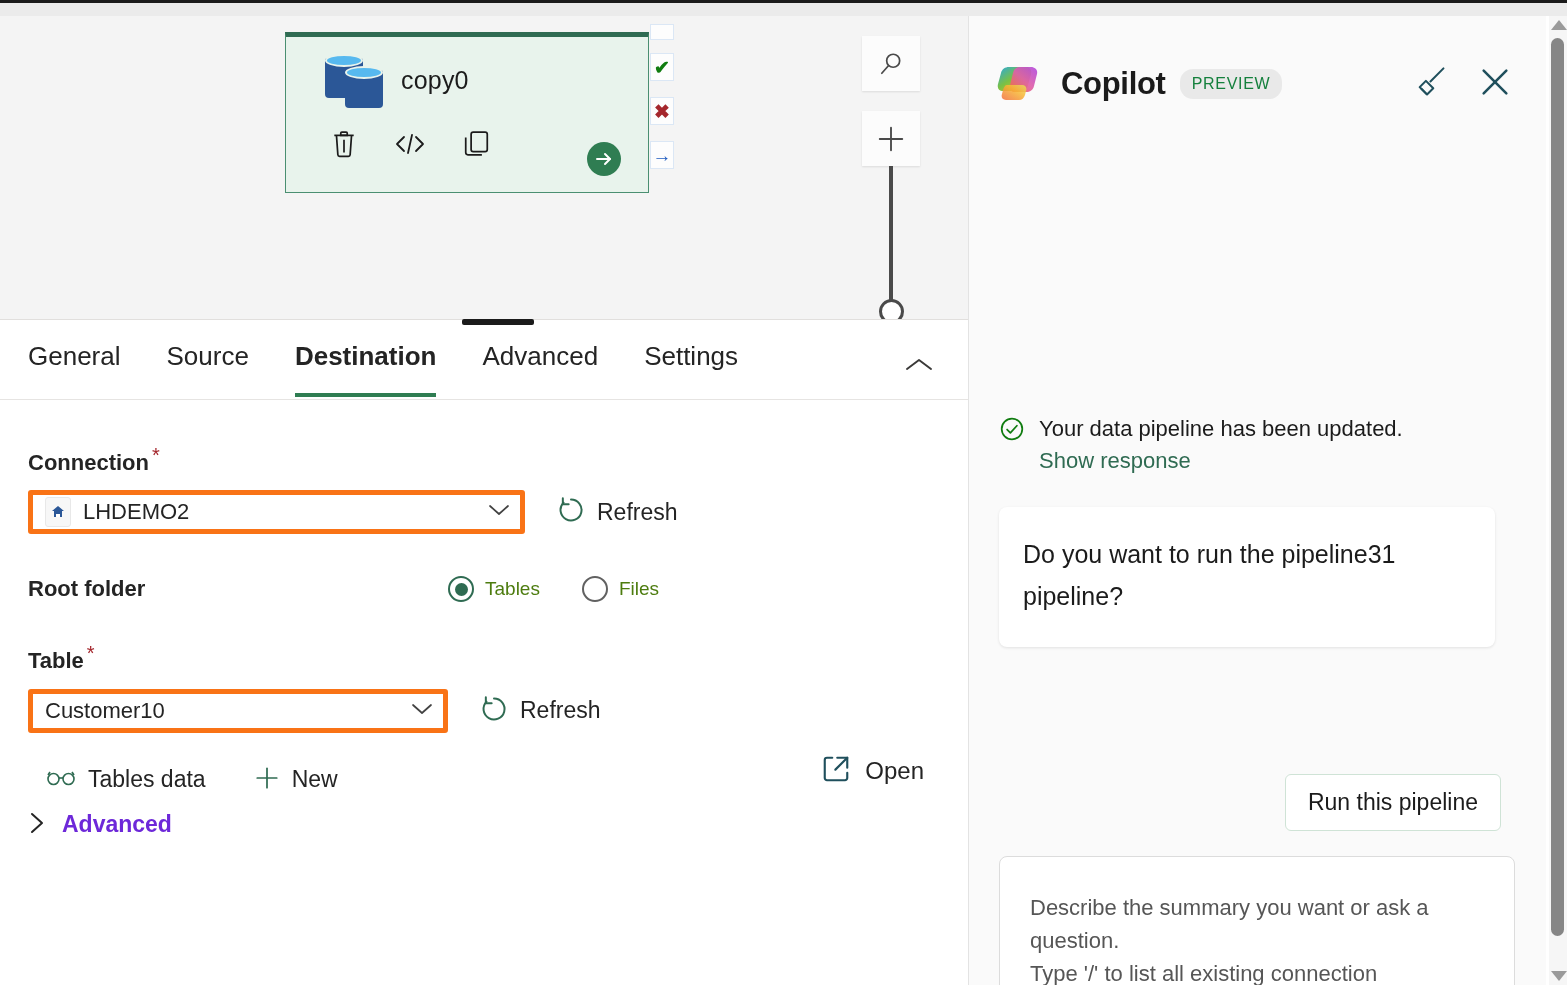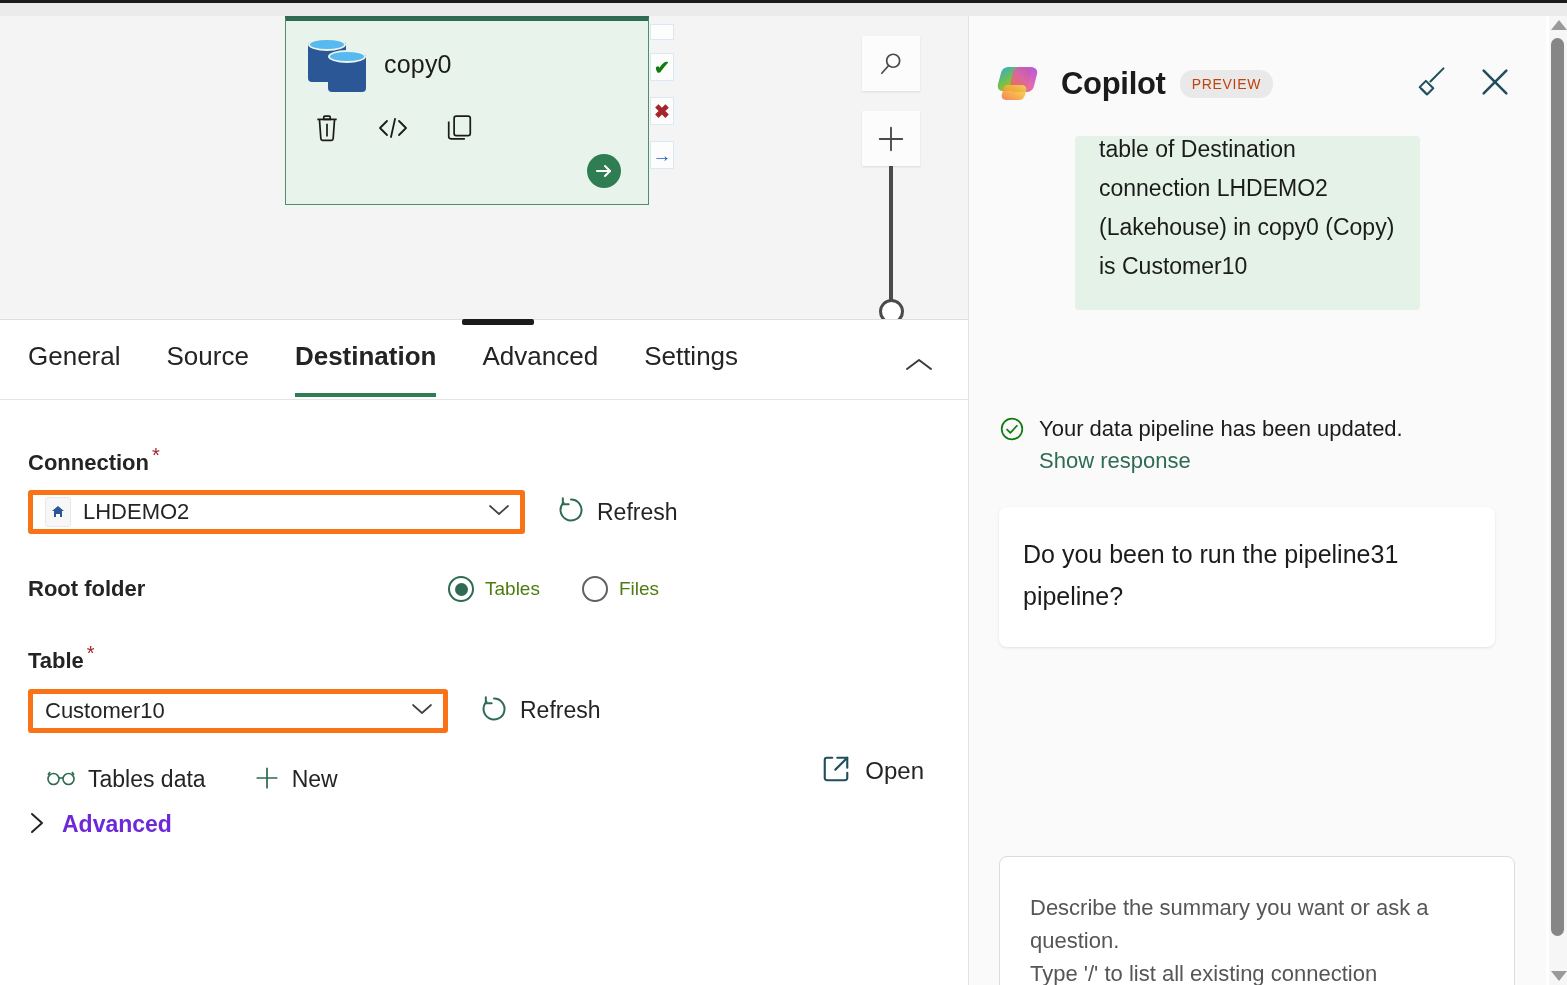--- a/index.html
+++ b/index.html
@@ -25,23 +25,24 @@
     background:#f4f4f4; border-bottom:1px solid #e1dfdd;
     overflow:hidden;
   }
   .canvas-inner {
     position:absolute; right:0; top:0; width:900px; height:304px;
     background:#f4f4f4; border-top-left-radius:10px;
   }
 
   
   .node {
-    position:absolute; left:285px; top:0; width:364px; height:189px;
+    position:absolute; left:285px; top:16px; width:364px; height:161px;
     background:#e8f3ec; border:1px solid #4a8f71; border-top:5px solid #2f6b52;
     z-index:5;
+    padding-left:17px;
   }
   .node-head { display:flex; align-items:center; gap:18px; padding:17px 0 0 22px; }
   .db-icon { width:58px; height:52px; position:relative; flex:none; }
   .db-icon .cyl { position:absolute; border-radius:4px; }
   .db-icon .back { left:0; top:4px; width:38px; height:40px; background:#2b5797; border-radius:3px 3px 4px 4px; }
   .db-icon .back-top { left:0; top:0px; width:38px; height:13px; background:#57b9ef; border:2px solid #e8f3ec; border-radius:50%; }
   .db-icon .front { left:20px; top:16px; width:38px; height:38px; background:#2b5797; border-radius:3px 3px 4px 4px; }
   .db-icon .front-top { left:20px; top:12px; width:38px; height:13px; background:#57b9ef; border:2px solid #e8f3ec; border-radius:50%; }
   .node-title { font-size:25px; color:#1b1b1b; letter-spacing:.2px; }
   .node-tools { display:flex; align-items:center; gap:36px; padding:23px 0 0 26px; }
@@ -132,22 +133,22 @@
 
   
   .copilot {
     position:absolute; left:968px; top:16px; width:578px; height:969px;
     background:#fafafa; border-left:1px solid #e3e3e3;
   }
   .cp-header { display:flex; align-items:center; padding:42px 0 0 28px; height:94px; }
   .cp-logo { width:46px; height:42px; flex:none; margin-right:18px; }
   .cp-title { font-size:31px; font-weight:bold; color:#1b1b1b; letter-spacing:-.3px;text-align:center; }
   .cp-preview {
-    margin-left:14px; background:#e9e9e9; color:#c2410c;
-    font-size:14px; letter-spacing:.7px; padding:6px 12px; border-radius:13px;
+    margin-left:14px; background:#e9e9e9; color:#15803d;
+    font-size:16px; letter-spacing:.7px; padding:6px 12px; border-radius:13px;
   }
   .cp-actions { margin-left:auto; display:flex; align-items:center; gap:30px; padding-right:34px; }
   .cp-ico { cursor:pointer; color:#1f4f5c; }
 
   .cp-body { position:absolute; left:0; top:94px; width:578px; height:875px; }
 
   .bubble-ai {
     position:absolute; left:106px; top:26px; width:345px;
     background:#e4f2e8; border-radius:4px; padding:0 24px 24px 24px;
     font-size:23px; line-height:39px; color:#1b1b1b;
@@ -454,41 +455,39 @@
           <svg width="34" height="34" viewBox="0 0 24 24" fill="none" stroke="#1f4f5c" stroke-width="1.8" stroke-linecap="round">
             <path d="M4 4l16 16"></path>
               <path d="M20 4L4 20"></path>
           </svg>
         </span>
       </span>
     </div>
 
     <div class="cp-body">
 
-      <div class="bubble-ai">
-        <div class="clipped">table of Destination connection LHDEMO2 (Lakehouse) in copy0 (Copy) is Customer10</div>
-      </div>
 
       <div class="status">
         <span style="flex:none;padding-top:4px;">
           <svg width="26" height="26" viewBox="0 0 24 24" fill="none" stroke="#107c10" stroke-width="1.6" stroke-linecap="round" stroke-linejoin="round">
             <circle cx="12" cy="12" r="9.5"></circle>
               <path d="M7.5 12.5l3 3 6-6.5"></path>
           </svg>
         </span>
         <span>
           <span class="txt">Your data pipeline has been updated.</span>
           <span class="link">Show response</span>
         </span>
       </div>
 
       <div class="bubble-q">
-        <span>Do you been to run the pipeline31 pipeline?</span>
-      </div>
-
+        <span>Do you want to run the pipeline31 pipeline?</span>
+      </div>
+
+      <div class="suggest">Run this pipeline</div>
 
       <div class="composer">
         <div class="ph">Describe the summary you want or ask a question.
 Type '/' to list all existing connection references that you'd like to provide.</div>
 
       </div>
     </div>
 
   </div>
 

